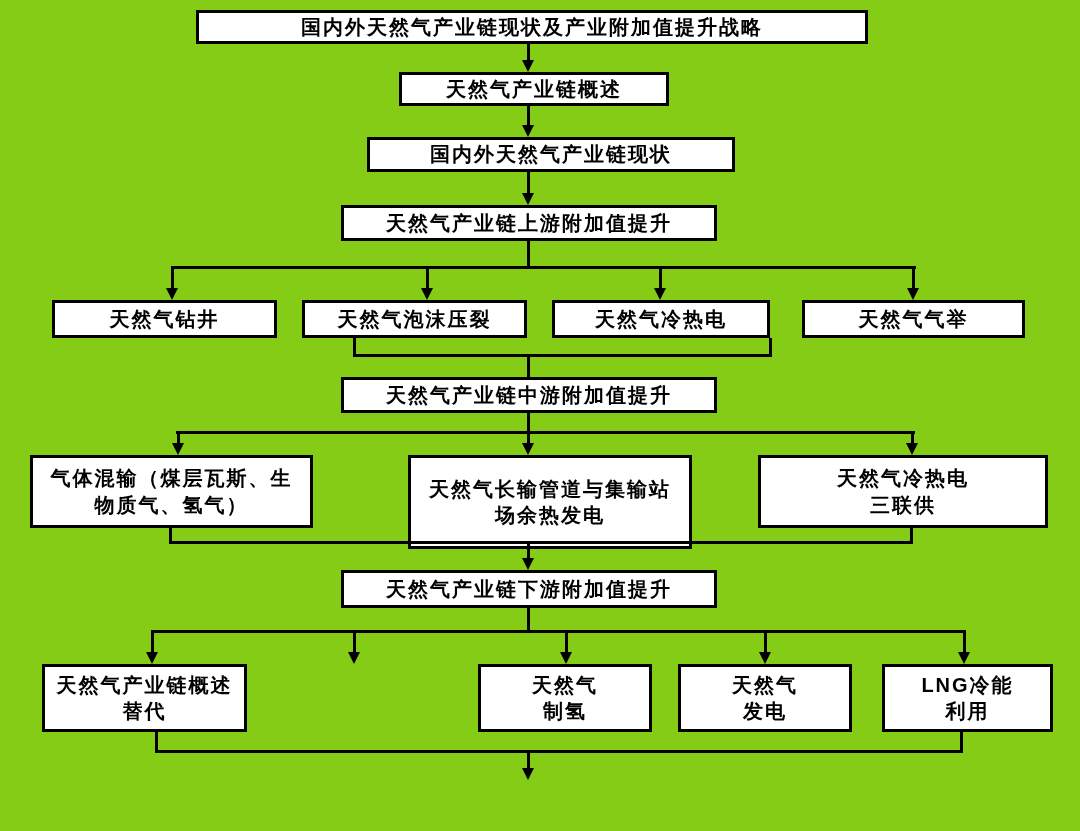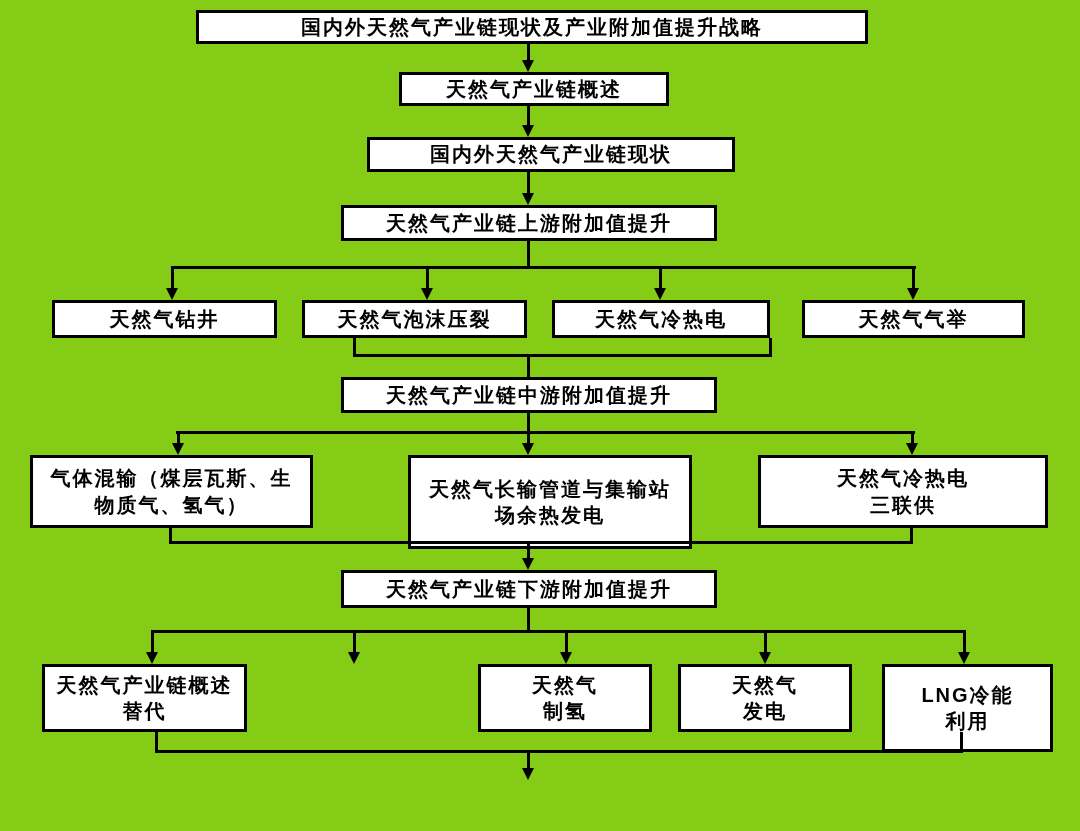--- a/index.html
+++ b/index.html
@@ -72,21 +72,21 @@
   <div class="node" style="left:42px;top:664px;width:205px;height:68px">天然气产业链概述
 替代</div>
 
 
   <div class="node" style="left:478px;top:664px;width:174px;height:68px">天然气
 制氢</div>
 
   <div class="node" style="left:678px;top:664px;width:174px;height:68px">天然气
 发电</div>
 
-  <div class="node" style="left:882px;top:664px;width:171px;height:88px">LNG冷能
+  <div class="node" style="left:882px;top:664px;width:171px;height:68px">LNG冷能
 利用</div>
 
 
   <div class="vline" style="left:527px;top:44px;height:18px"></div>
   <div class="ahead" style="left:522px;top:60px"></div>
 
   <div class="vline" style="left:527px;top:106px;height:20px"></div>
   <div class="ahead" style="left:522px;top:125px"></div>
 
   <div class="vline" style="left:527px;top:172px;height:22px"></div>

